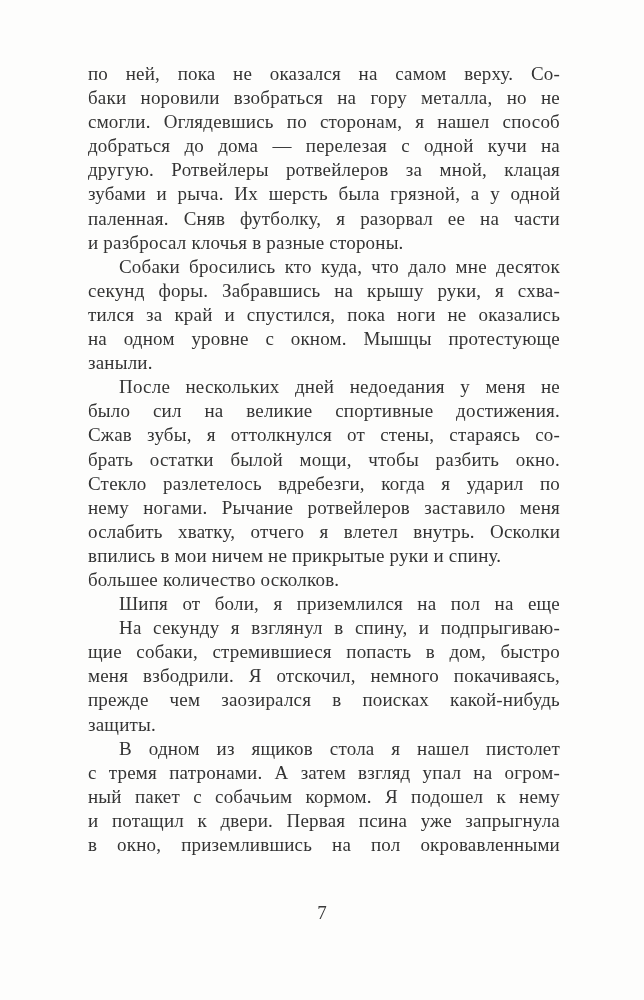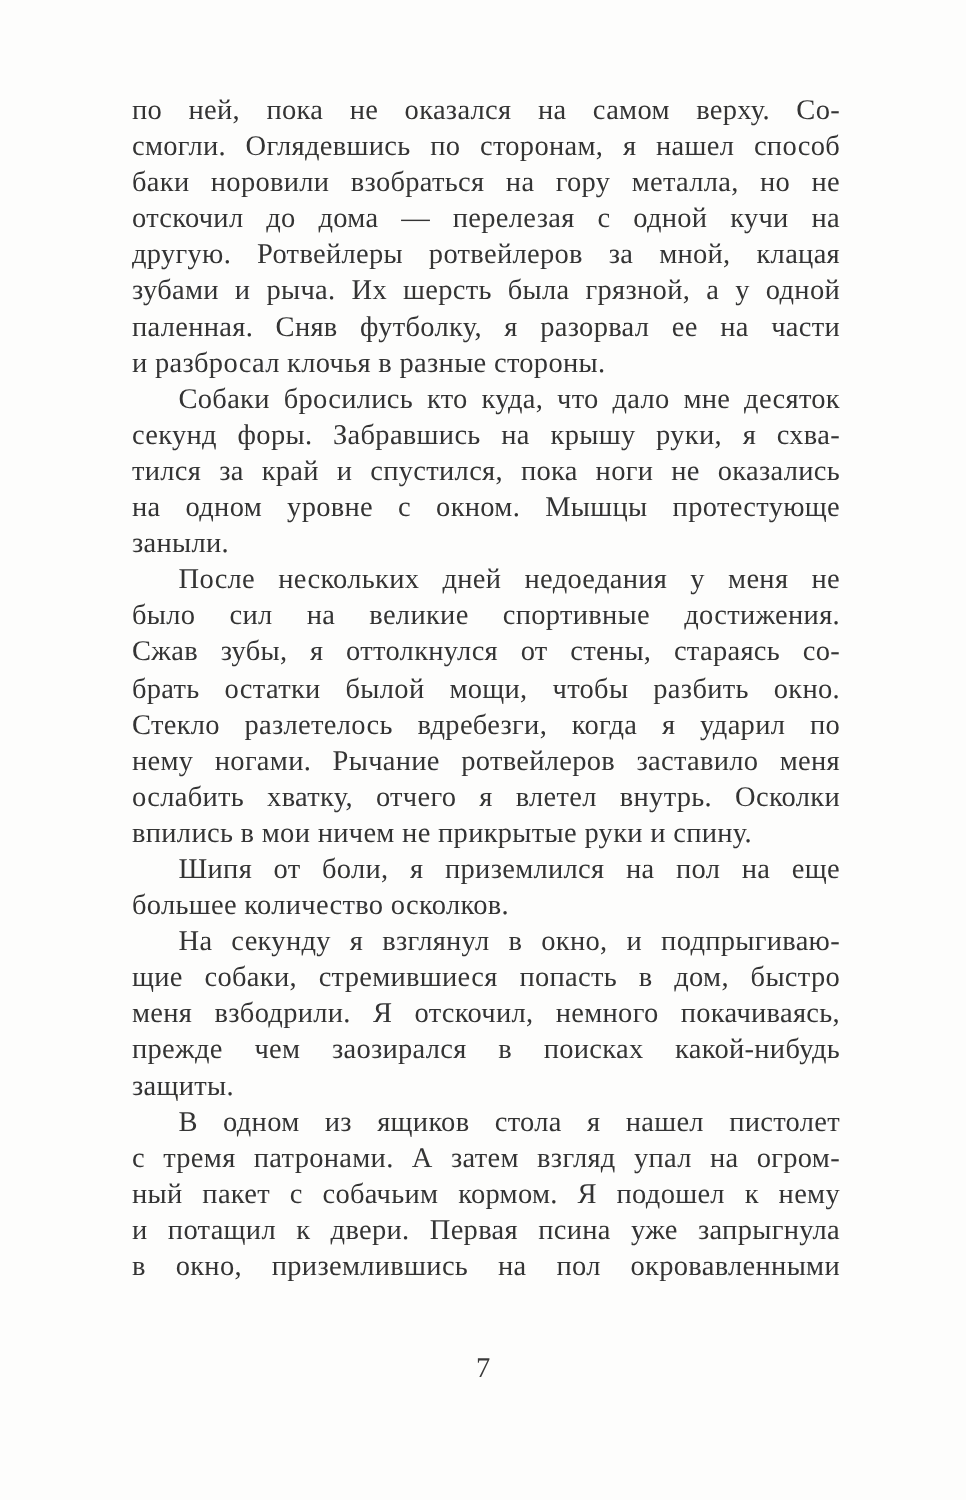--- a/index.html
+++ b/index.html
@@ -48,23 +48,23 @@
   }
 </style>
 </head>
 <body>
 
 <div class="book-page">
   <div class="text-block">
 
     <div class="para">
       <div class="line">по ней, пока не оказался на самом верху. Со-</div>
+      <div class="line">баки норовили взобраться на гору металла, но не</div>
       <div class="line">смогли. Оглядевшись по сторонам, я нашел способ</div>
-      <div class="line">баки норовили взобраться на гору металла, но не</div>
-      <div class="line">отскочил до дома — перелезая с одной кучи на</div>
+      <div class="line">добраться до дома — перелезая с одной кучи на</div>
       <div class="line">другую. Ротвейлеры ротвейлеров за мной, клацая</div>
       <div class="line">зубами и рыча. Их шерсть была грязной, а у одной</div>
       <div class="line">паленная. Сняв футболку, я разорвал ее на части</div>
       <div class="line last">и разбросал клочья в разные стороны.</div>
     </div>
 
     <div class="para">
       <div class="line indent">Собаки бросились кто куда, что дало мне десяток</div>
       <div class="line">секунд форы. Забравшись на крышу руки, я схва-</div>
       <div class="line">тился за край и спустился, пока ноги не оказались</div>
@@ -77,26 +77,26 @@
       <div class="line">было сил на великие спортивные достижения.</div>
       <div class="line">Сжав зубы, я оттолкнулся от стены, стараясь со-</div>
       <div class="line">брать остатки былой мощи, чтобы разбить окно.</div>
       <div class="line">Стекло разлетелось вдребезги, когда я ударил по</div>
       <div class="line">нему ногами. Рычание ротвейлеров заставило меня</div>
       <div class="line">ослабить хватку, отчего я влетел внутрь. Осколки</div>
       <div class="line last">впились в мои ничем не прикрытые руки и спину.</div>
     </div>
 
     <div class="para">
+      <div class="line last">большее количество осколков.</div>
       <div class="line indent">Шипя от боли, я приземлился на пол на еще</div>
-      <div class="line last">большее количество осколков.</div>
     </div>
 
     <div class="para">
-      <div class="line indent">На секунду я взглянул в окно, и подпрыгиваю-</div>
+      <div class="line indent">На секунду я взглянул в спину, и подпрыгиваю-</div>
       <div class="line">щие собаки, стремившиеся попасть в дом, быстро</div>
       <div class="line">меня взбодрили. Я отскочил, немного покачиваясь,</div>
       <div class="line">прежде чем заозирался в поисках какой-нибудь</div>
       <div class="line last">защиты.</div>
     </div>
 
     <div class="para">
       <div class="line indent">В одном из ящиков стола я нашел пистолет</div>
       <div class="line">с тремя патронами. А затем взгляд упал на огром-</div>
       <div class="line">ный пакет с собачьим кормом. Я подошел к нему</div>

